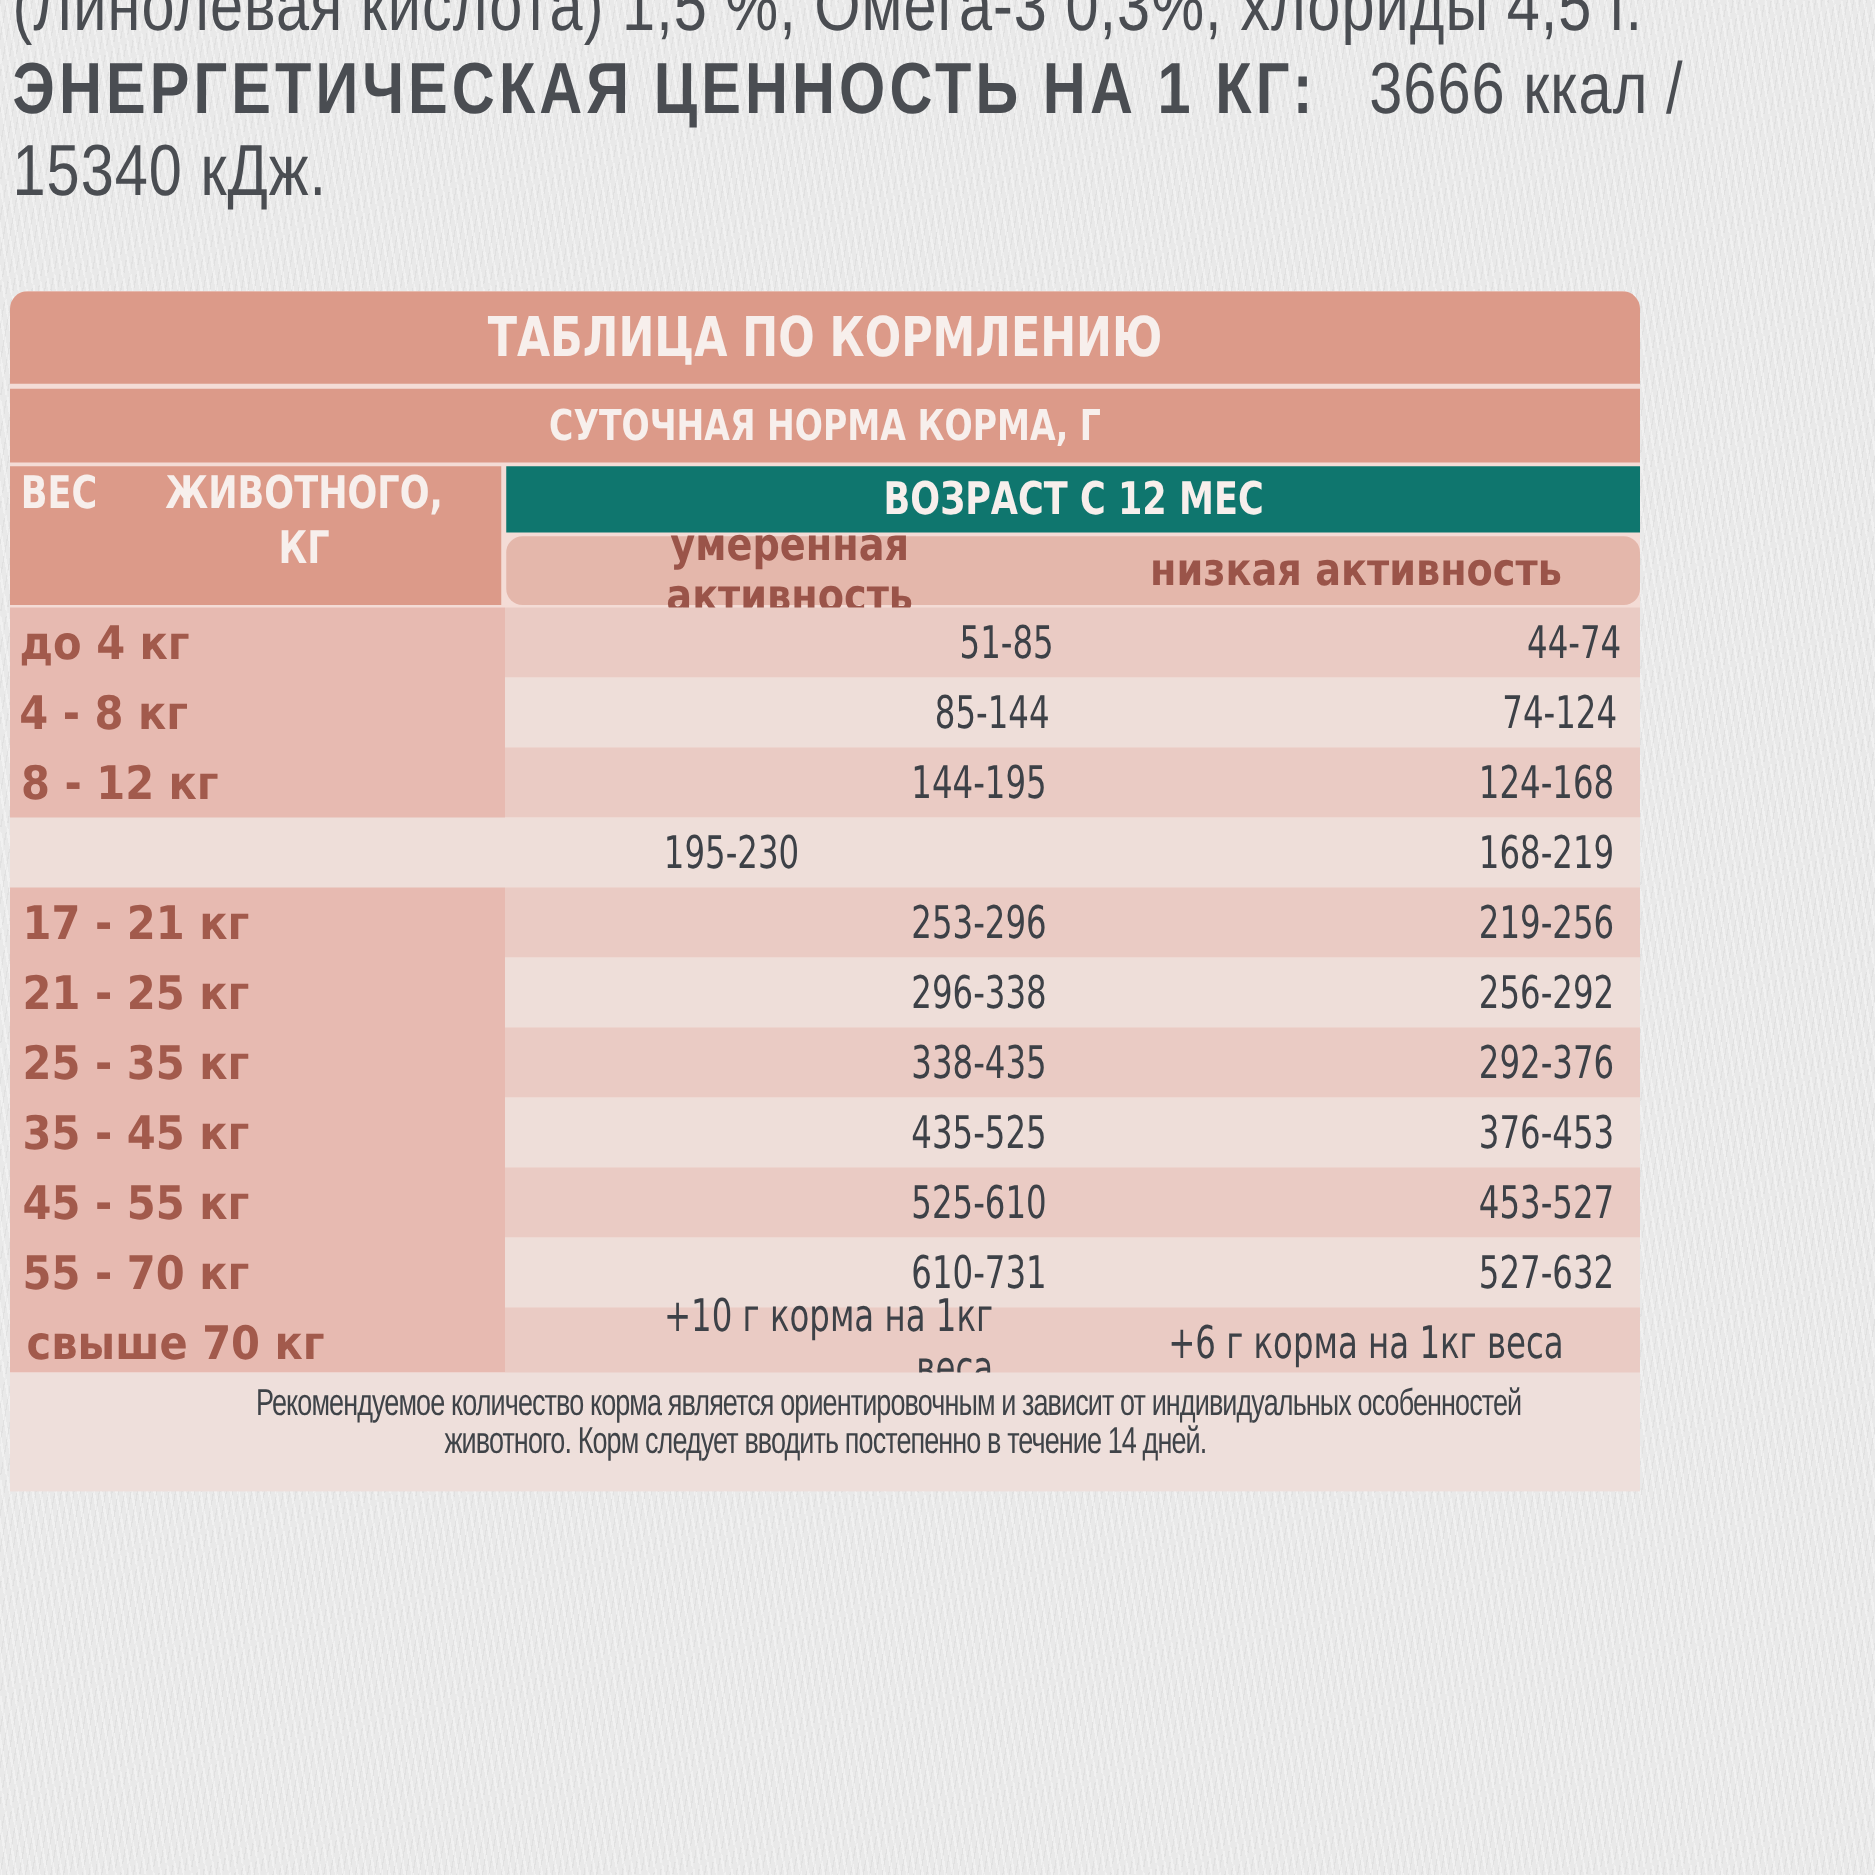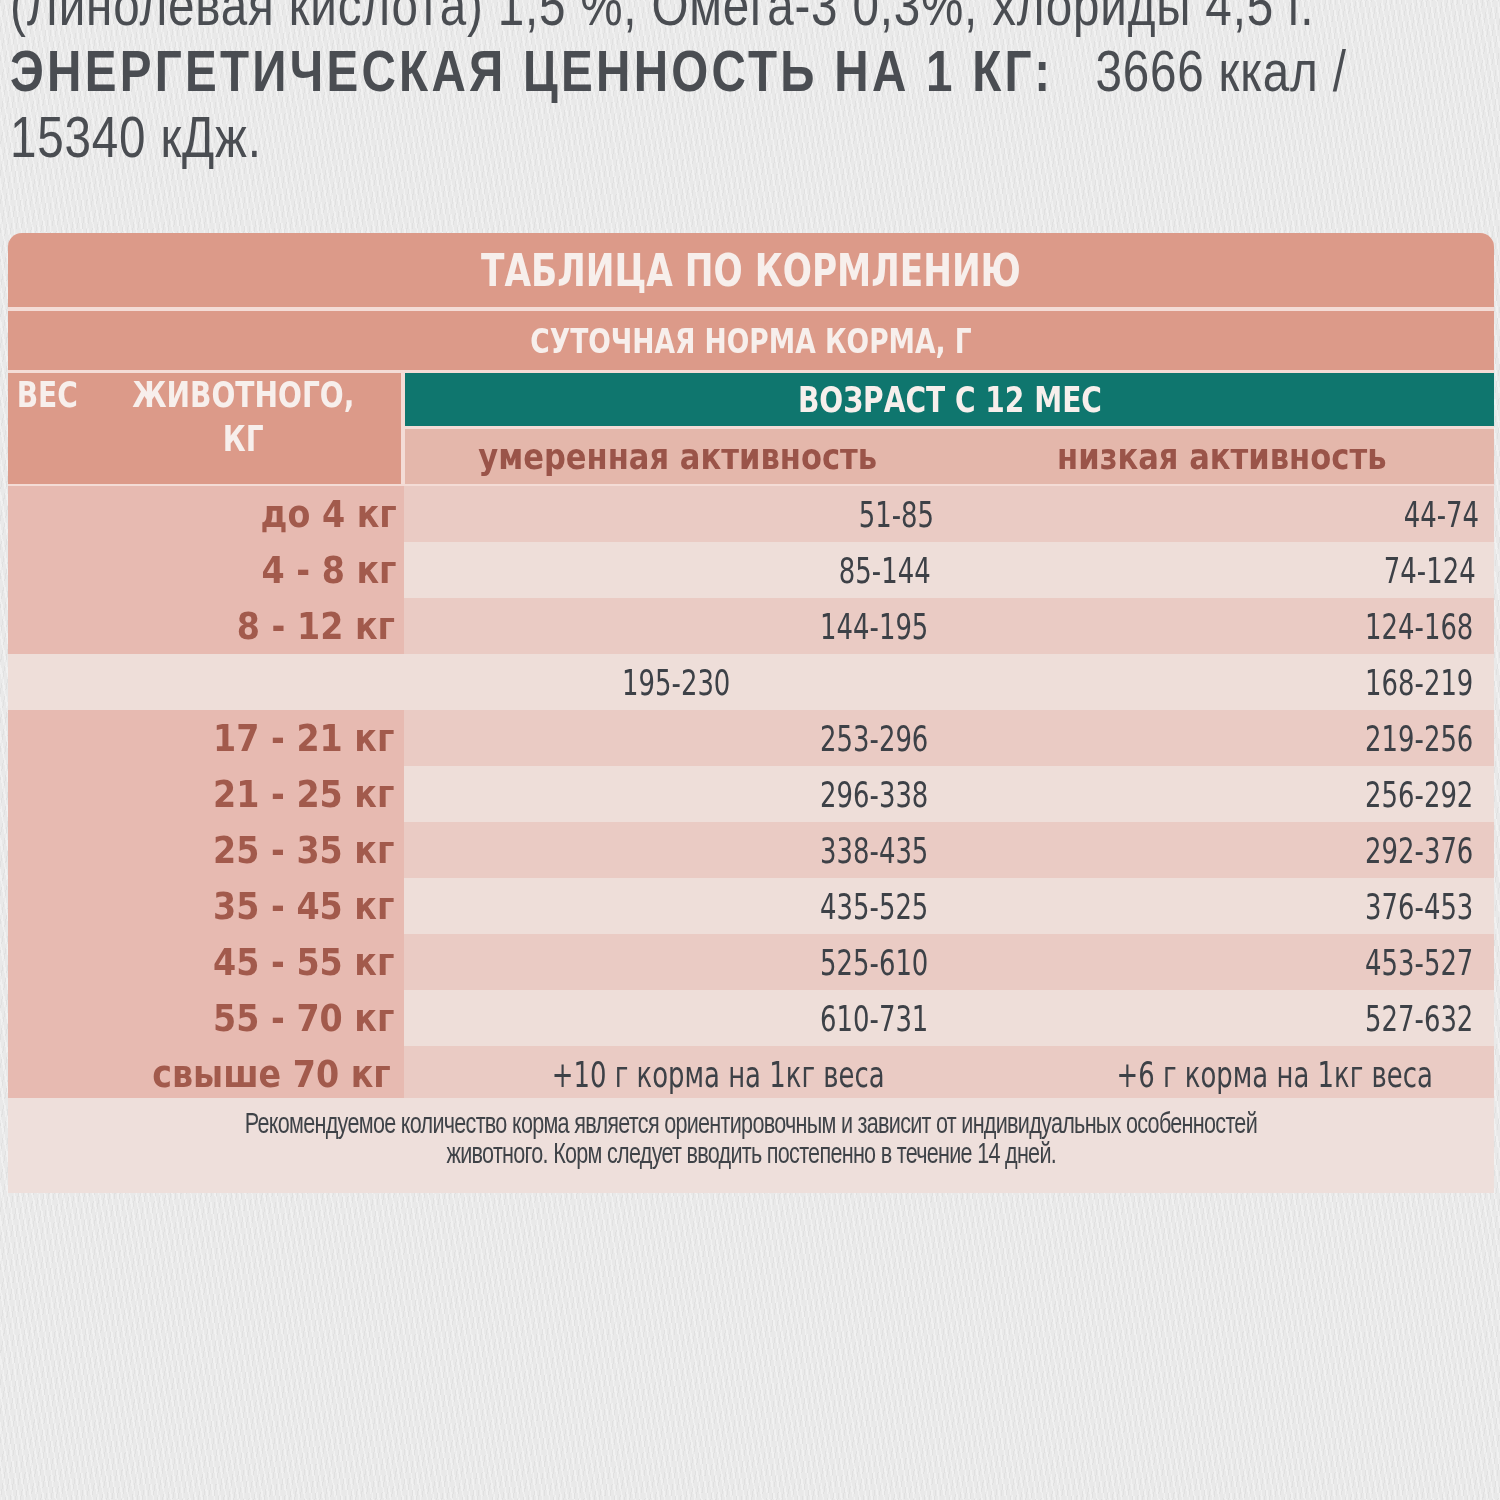--- a/index.html
+++ b/index.html
@@ -15,21 +15,21 @@
     position:absolute; left:10px; top:-28px; width:1480px;
     color:#4a4d52; font-family:"Liberation Sans", sans-serif;
     font-size:58px; line-height:66px; letter-spacing:1px;
     transform:scaleX(0.82); transform-origin:left top;
   }
   .top-text .line { white-space:nowrap; }
   .top-text .line1 { width:1805px; overflow:hidden; }
   .top-text b { font-weight:bold; letter-spacing:4px; }
 
   .feed-table {
-    position:absolute; left:8px; top:233px; width:1486px; height:960px;
+    position:absolute; left:8px; top:233px; width:1304px; height:960px;
     border-radius:14px 14px 0 0; overflow:hidden;
     background:#f4dcd6;
   }
   .hdr {
     position:absolute; left:0; right:0; background:#dc9a89; color:#f7efec;
     font-family:"DejaVu Sans", sans-serif; font-weight:bold; text-align:center;
     display:flex; align-items:center; justify-content:center;
     transform-origin:center;
   }
   .hdr span { display:inline-block; transform:scaleX(0.78); }
@@ -44,32 +44,32 @@
   .weight-hdr span { display:block; transform:scaleX(0.78); }
   .age-hdr {
     position:absolute; left:397px; right:0; top:140px; height:53px;
     background:#0f766e; color:#f7efec; font-family:"DejaVu Sans", sans-serif;
     font-weight:bold; font-size:36px; display:flex; align-items:center; justify-content:center;
   }
   .age-hdr span { display:inline-block; transform:scaleX(0.78); }
   .act-hdr {
     position:absolute; left:397px; right:0; top:196px; height:55px;
     background:#e4b7ab; color:#9a5449; font-family:"DejaVu Sans", sans-serif;
-    font-weight:bold; font-size:36px; display:flex; align-items:center;
+    font-weight:bold; font-size:36px; display:flex; align-items:center;border-radius:13px;
   }
   .act-hdr .c { flex:1; text-align:center; }
   .act-hdr .c span { display:inline-block; transform:scaleX(0.85); }
 
   .weight-col {
     position:absolute; left:0; top:253px; width:396px; height:612px; background:#e7bab1;
   }
   .rows { position:absolute; left:0; right:0; top:253px; }
   .row { position:relative; height:56px; display:flex; align-items:center; }
   .row .w {
-    width:396px; text-align:right; color:#a25a4c; font-family:"DejaVu Sans", sans-serif;
+    width:396px; text-align:left; color:#a25a4c; font-family:"DejaVu Sans", sans-serif;
     font-weight:bold; font-size:37px;
   }
   .row .w span { display:inline-block; transform:scaleX(0.9); }
   .row .v {
     flex:1; height:100%; display:flex; align-items:center; color:#3d4147;
     font-family:"DejaVu Sans", sans-serif; font-size:36px;
   }
   .row .v .c { flex:1; text-align:right; }
   .row .v .c span { display:inline-block; transform:scaleX(0.72); }
   .row.odd .v { background:#eacbc4; }

